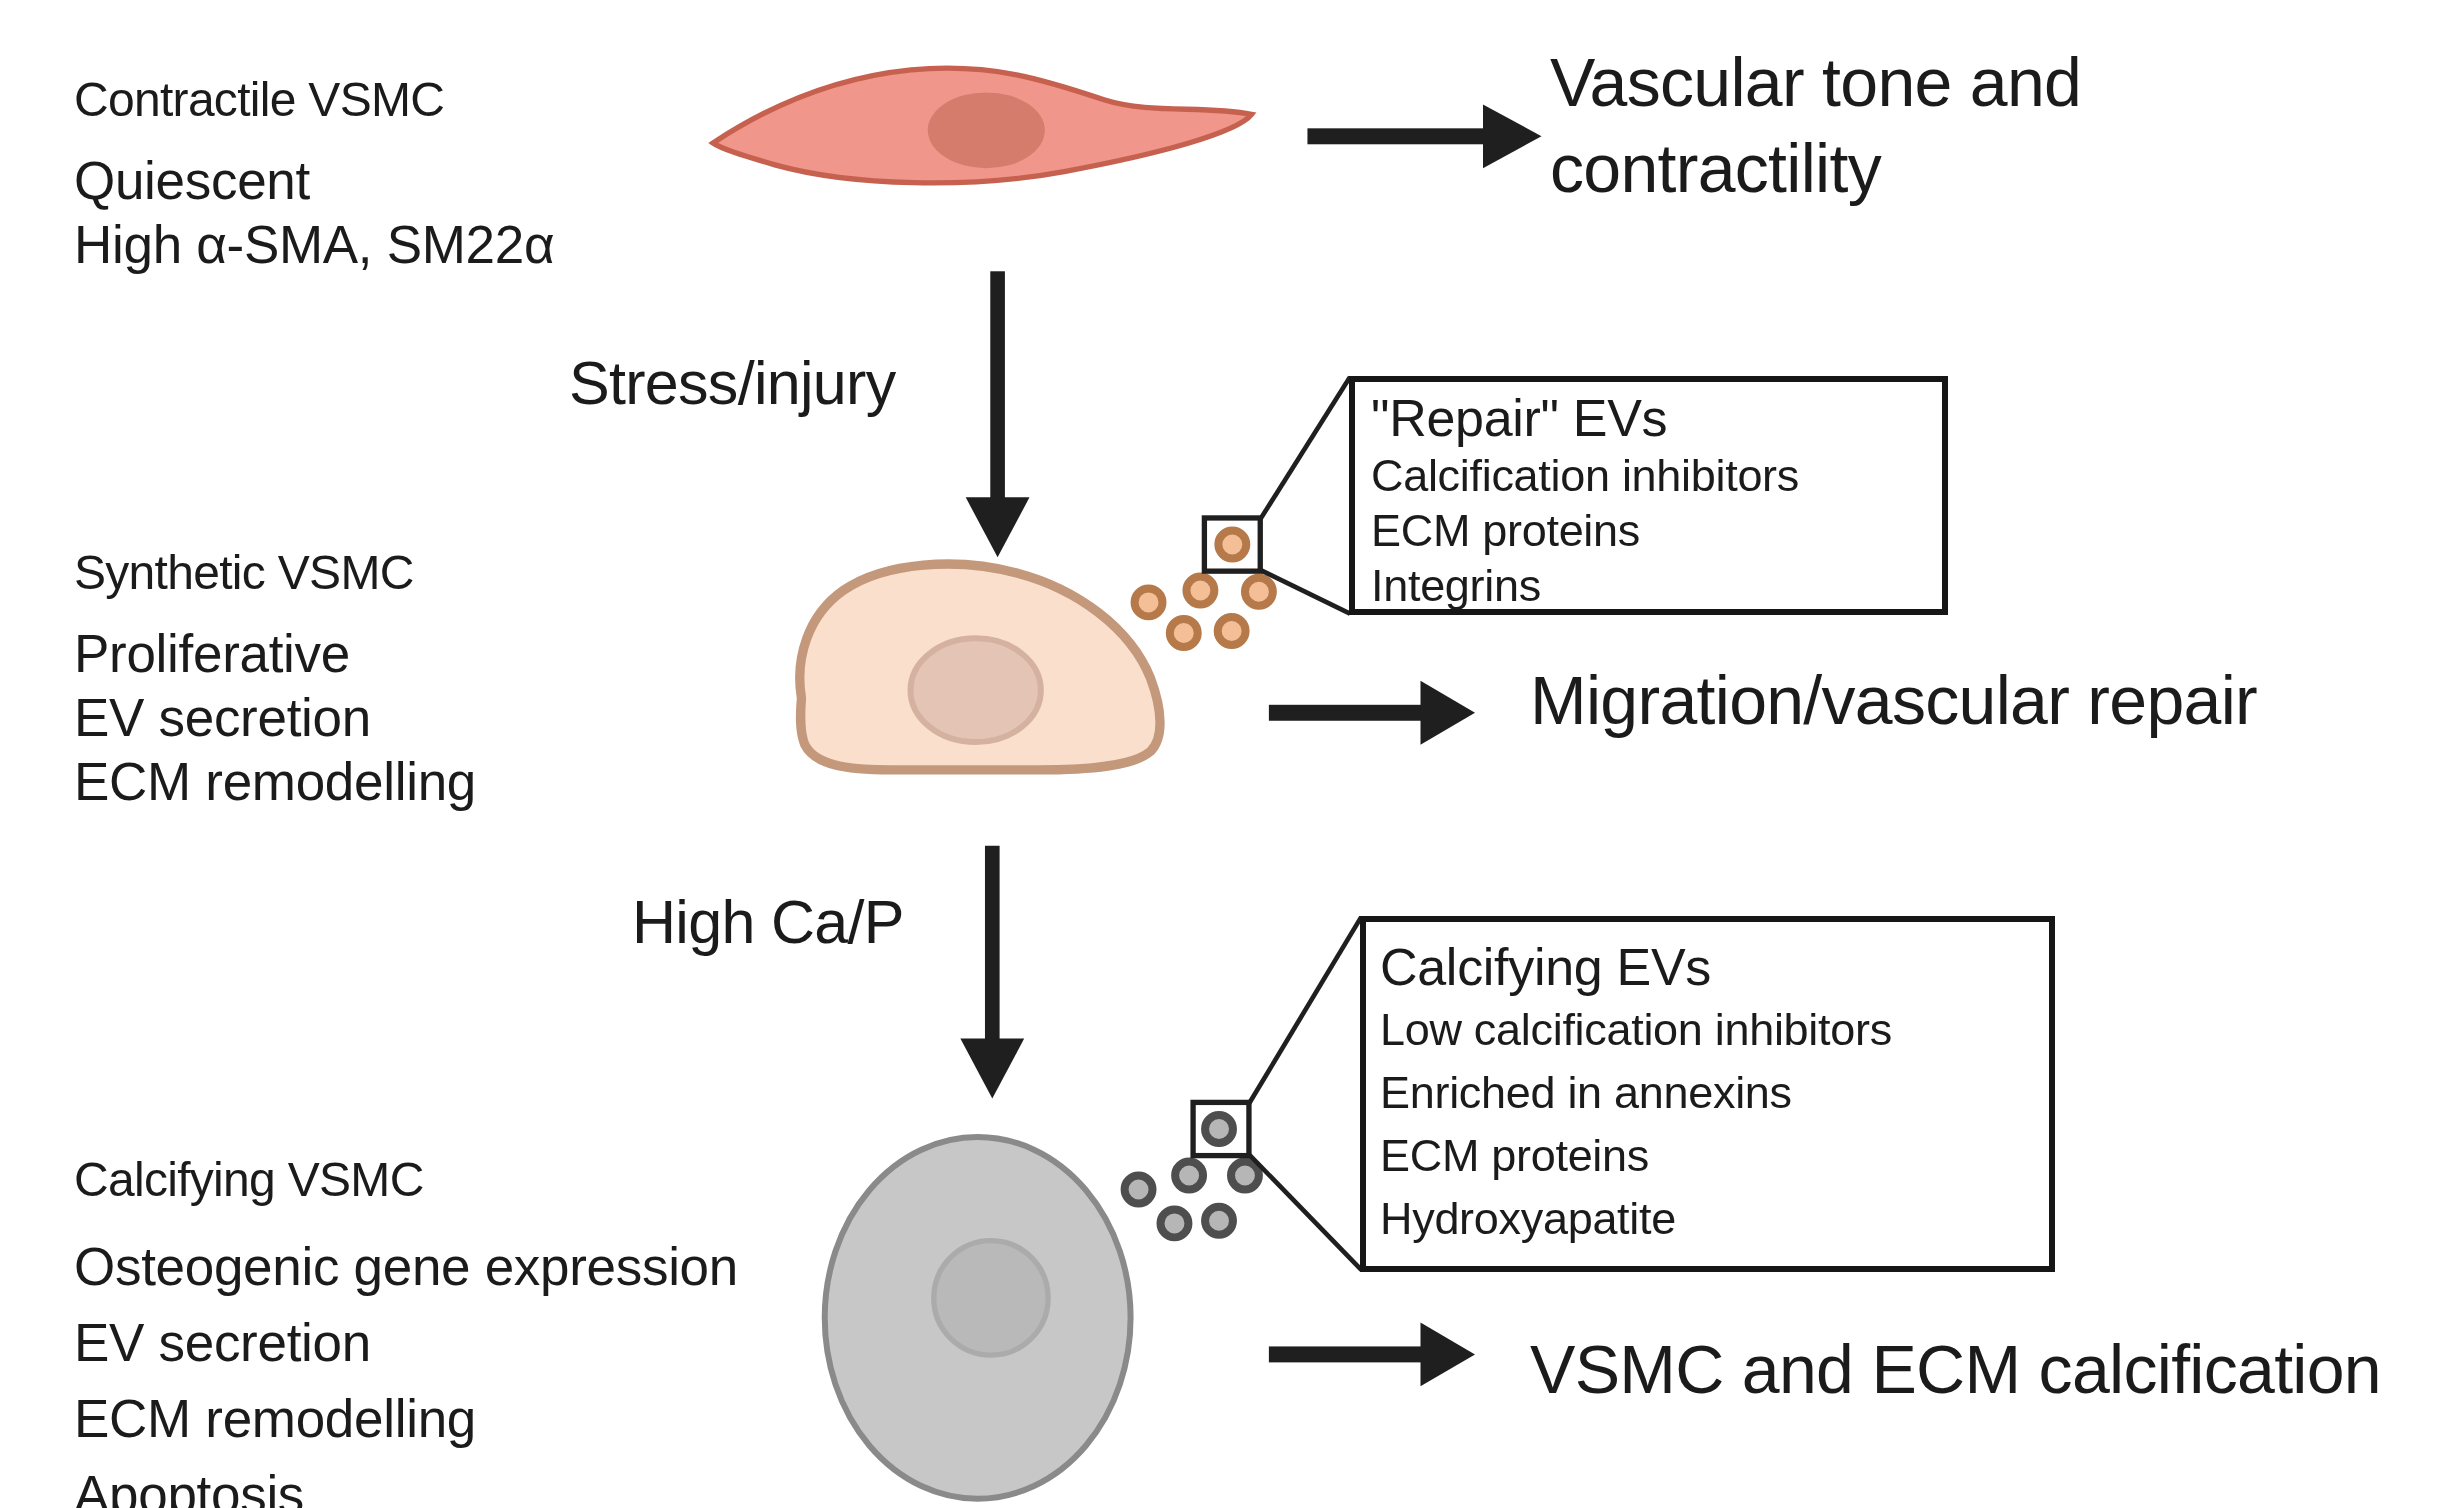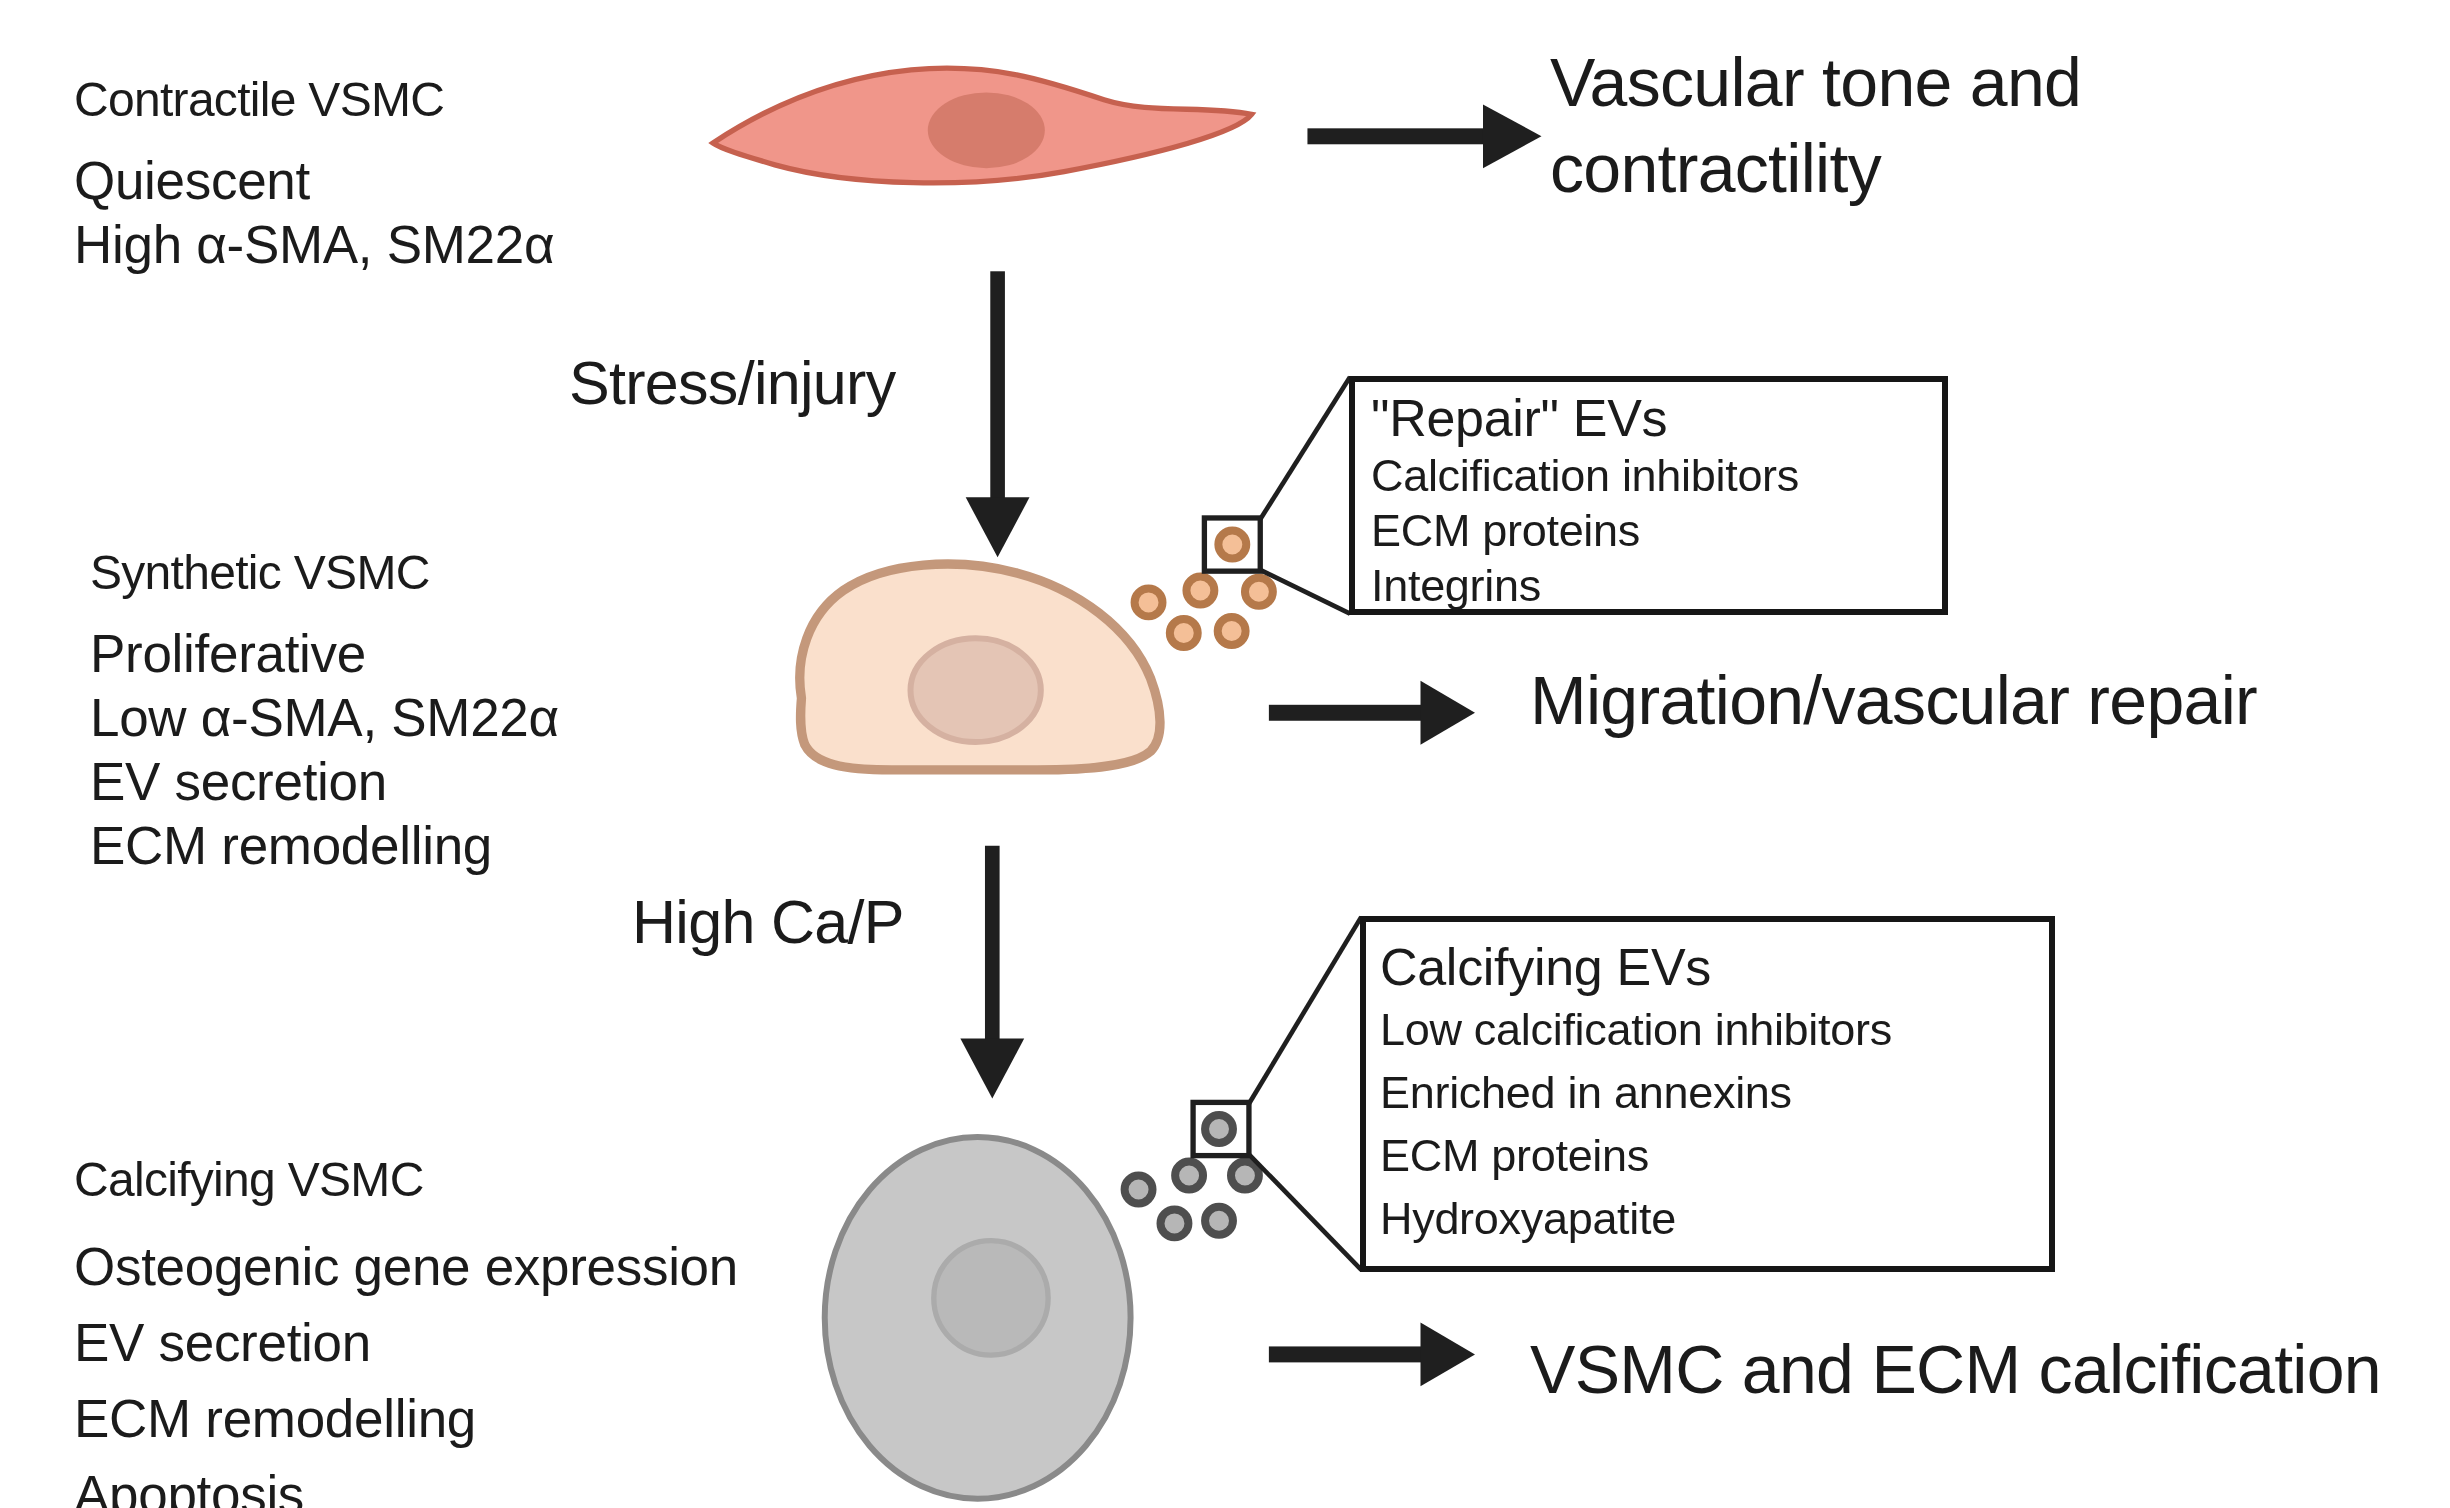--- a/index.html
+++ b/index.html
@@ -85,25 +85,24 @@
   <div class="abs stage-contractile" style="left:74px; top:59px;">
     <div class="stage-title">Contractile VSMC</div>
     <div class="stage-features">
       <div class="feature">Quiescent</div>
       <div class="feature">High α-SMA, SM22α</div>
     </div>
   </div>
 
   <div class="abs flow-label" style="left:569px; top:348px;">Stress/injury</div>
 
-  <div class="abs stage-synthetic" style="left:74px; top:532px;margin-left:16px;">
+  <div class="abs stage-synthetic" style="left:74px; top:532px;">
     <div class="stage-title">Synthetic VSMC</div>
     <div class="stage-features">
       <div class="feature">Proliferative</div>
-      <div class="feature">Low α-SMA, SM22α</div>
       <div class="feature">EV secretion</div>
       <div class="feature">ECM remodelling</div>
     </div>
   </div>
 
   <div class="abs flow-label" style="left:632px; top:887px;">High Ca/P</div>
 
   <div class="abs stage-calcifying" style="left:74px; top:1139px;">
     <div class="stage-title">Calcifying VSMC</div>
     <div class="stage-features">

